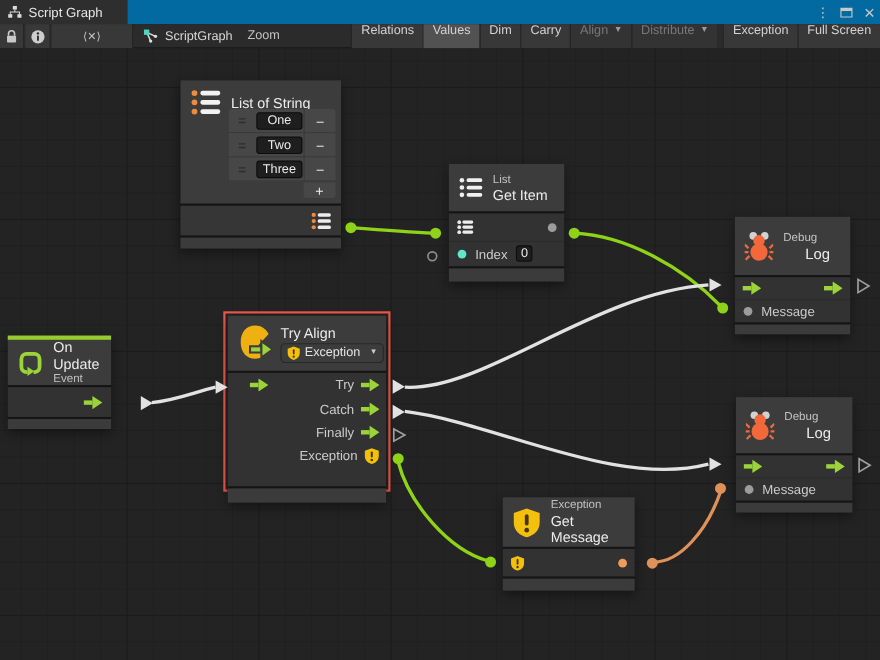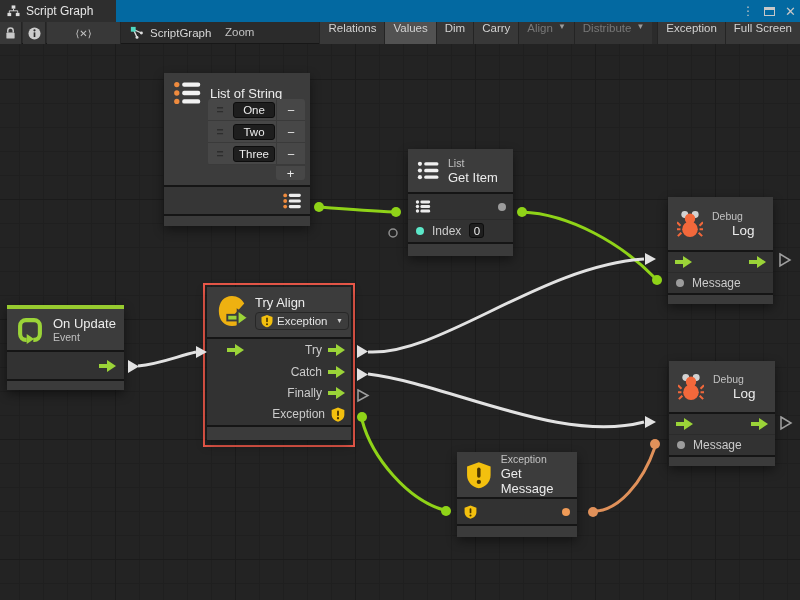--- a/index.html
+++ b/index.html
@@ -290,21 +290,21 @@
         </svg>
       </div>
       <div class="prow" style="height:19px;padding:0 8px;gap:8px;">
         <span class="dot" style="background:#9c9c9c;"></span>
         <span>Message</span>
       </div>
     </div>
     <div class="sec foot" style="height:9px;"></div>
   </div>
 
-  <div class="node" style="left:7px;top:305px;width:117px;gap:0;">
+  <div class="node" style="left:7px;top:305px;width:94px;gap:0;">
     <div class="sec" style="height:4px;background:#97cb2f;"></div>
     <div class="sec head" style="height:41px;margin-bottom:2px;">
       <div class="hrow">
         <svg width="28" height="28" viewBox="0 0 34 34">
           <path d="M13 29 h-1 a7 7 0 0 1 -7 -7 v-10 a7 7 0 0 1 7 -7 h10 a7 7 0 0 1 7 7 v10 a7 7 0 0 1 -7 7 h-1" stroke="#9bd438" stroke-width="5" fill="none"></path>
           <polygon points="13,22 13,34 22,28" fill="#9bd438"></polygon>
         </svg>
         <span>
           <div class="ttl">On Update</div>
           <div class="cat">Event</div>
@@ -340,21 +340,21 @@
               <path d="M12 1 L23 5 V13 C23 20 18 24 12 25.5 C6 24 1 20 1 13 V5 Z" fill="#f3c00e"></path>
               <rect x="10.4" y="6" width="3.2" height="9.5" rx="1.6" fill="#4a3500"></rect>
               <circle cx="12" cy="19.5" r="2" fill="#4a3500"></circle>
             </svg>
             <span>Exception</span>
             <span class="arr">▼</span>
           </div>
         </span>
       </div>
     </div>
-    <div class="sec body" style="height:86px;padding-left:12px;">
+    <div class="sec body" style="height:103px;padding-left:12px;">
       <div class="prow" style="height:22px;">
         <svg width="17" height="12" viewBox="0 0 17 12" style="margin-left:8px;">
           <rect x="0" y="4" width="8" height="4" fill="#9bd438"></rect>
             <polygon points="8,0 17,6 8,12" fill="#9bd438"></polygon>
         </svg>
         <span class="right-ports">
           <span>Try</span>
           <svg width="17" height="12" viewBox="0 0 17 12">
             <rect x="0" y="4" width="8" height="4" fill="#9bd438"></rect>
               <polygon points="8,0 17,6 8,12" fill="#9bd438"></polygon>

